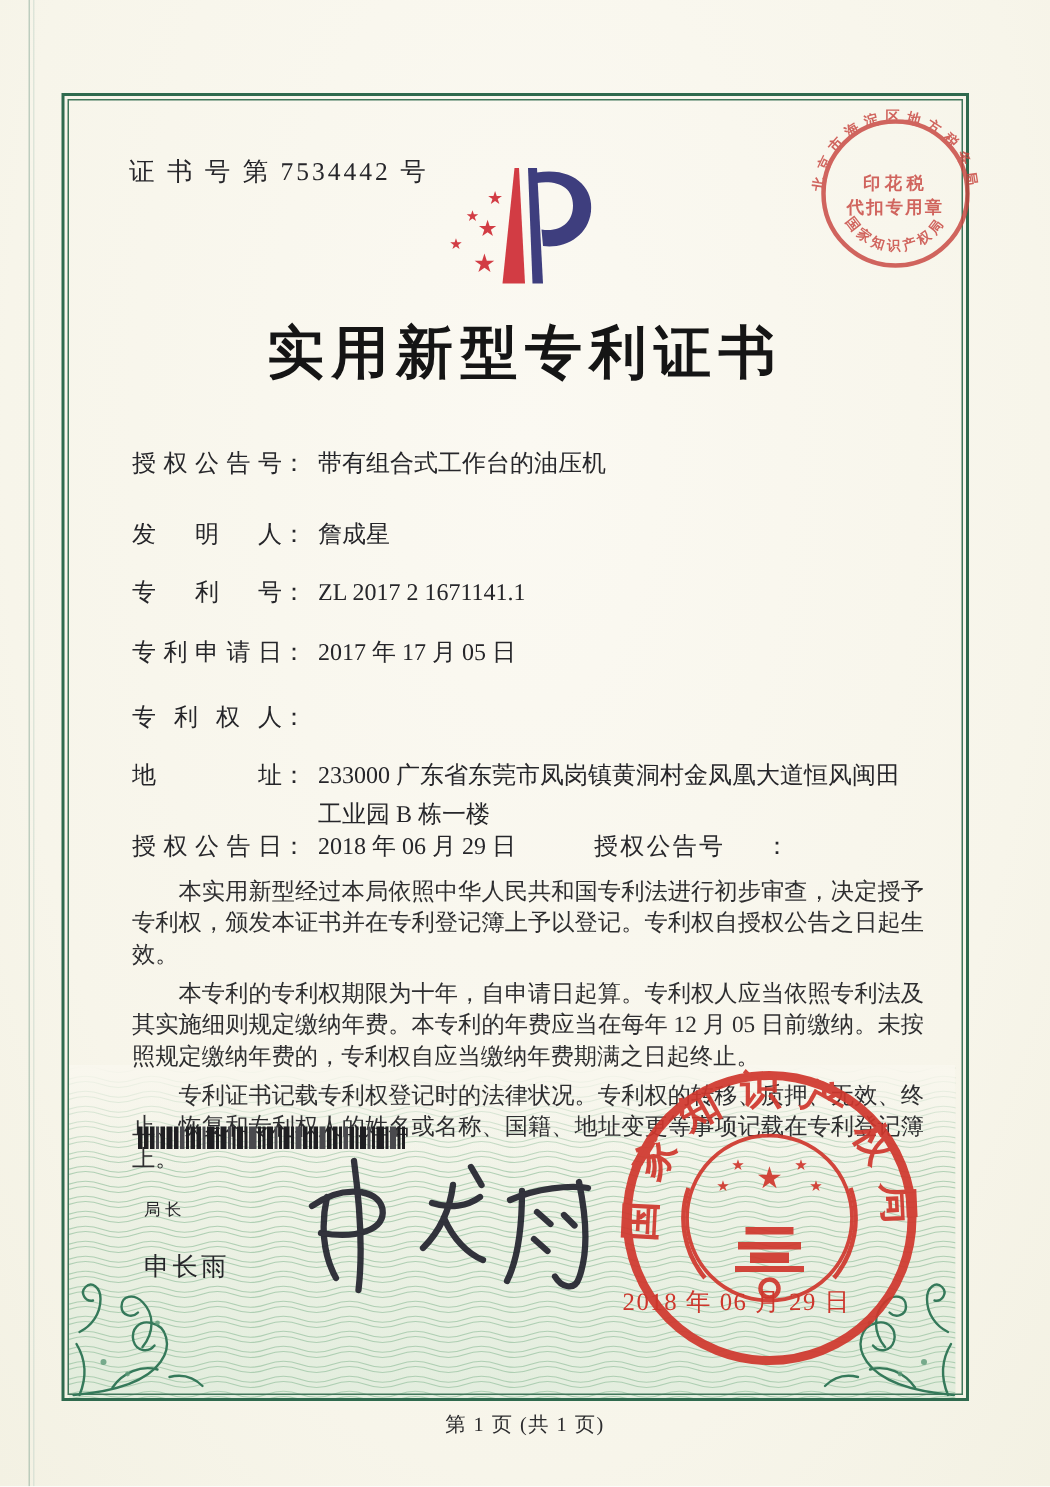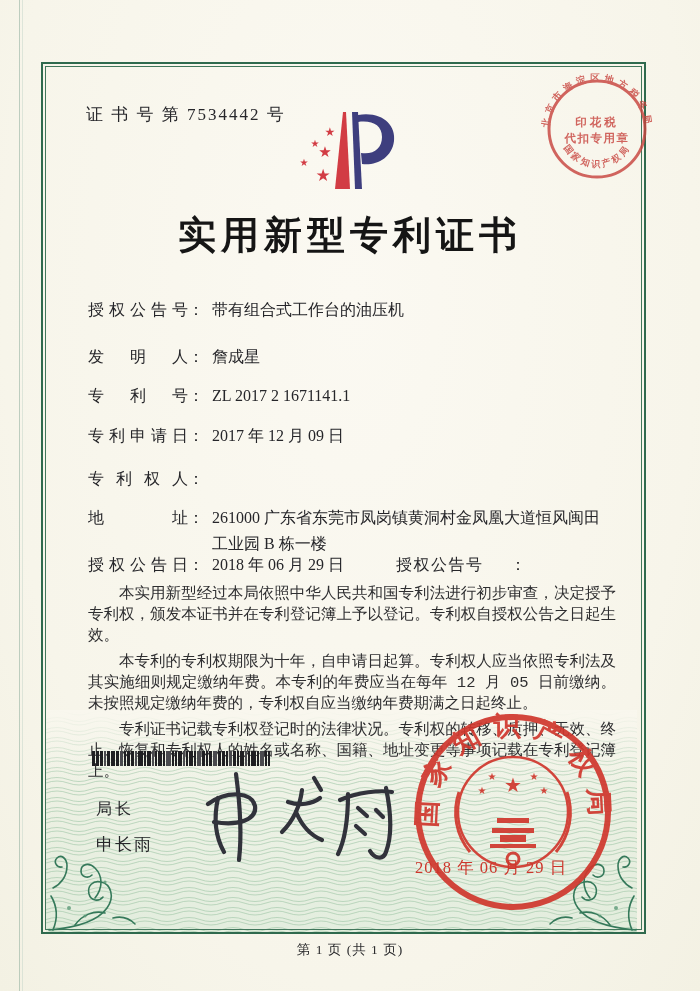--- a/index.html
+++ b/index.html
@@ -32,29 +32,29 @@
 
   .row { position:absolute; left:88px; display:flex; align-items:flex-start;
     font-size:16px; z-index:10; }
   .f-label { display:inline-block; width:100px; text-align:justify; text-align-last:justify; }
   .f-value { margin-left:8px; white-space:pre-line; line-height:26px; }
   .row .f-label, .row .colon { line-height:26px; }
   .pair2 { position:absolute; left:308px; top:0; display:flex;gap:28px; }
   .pair2 .f-label { width:86px; }
 
   .body-text { position:absolute; left:88px; top:584px; width:528px;
-    font-size:15.5px; line-height:21px; text-align:justify; color:#2e2e30; z-index:10;font-family:Liberation Mono, monospace; }
+    font-size:15.5px; line-height:21px; text-align:justify; color:#2e2e30; z-index:10; }
   .body-text p { margin:0 0 5px; text-indent:2em; }
 
   .barcode { position:absolute; left:92px; top:751px; width:178px; height:15px;
     display:flex; gap:1px; z-index:10; }
   .barcode .bar { flex:1 1 1px; background:#1f1f22; }
   .barcode .bar:nth-child(4n) { background:#4a4a4e; }
 
-  .officer-title { position:absolute; left:96px; top:799px; font-size:16px; letter-spacing:3px; z-index:10;font-family:Liberation Mono, monospace; }
+  .officer-title { position:absolute; left:96px; top:799px; font-size:11px; letter-spacing:3px; z-index:10;font-family:Liberation Mono, monospace; }
   .officer-name  { position:absolute; left:96px; top:833px; font-size:17px; letter-spacing:2px; z-index:10; }
   .signature { position:absolute; left:190px; top:760px; z-index:10; }
 
   .seal { position:absolute; left:413px; top:712px; z-index:11; opacity:.92; }
   .seal-date { position:absolute; left:415px; top:857px; font-size:16.5px;
     color:#cd362c; letter-spacing:1px; z-index:12; }
 
   .footer { position:absolute; left:0; top:941px; width:100%; text-align:center;
     font-size:13.5px; letter-spacing:1px; color:#2c2c2e; z-index:10; }
 
@@ -202,30 +202,30 @@
     <span class="f-value">詹成星</span>
   </div>
   <div class="row" style="top:383px">
     <span class="f-label">专利号</span>
       <span class="colon">：</span>
     <span class="f-value">ZL 2017 2 1671141.1</span>
   </div>
   <div class="row" style="top:423px">
     <span class="f-label">专利申请日</span>
       <span class="colon">：</span>
-    <span class="f-value">2017 年 12 月 09 日</span>
+    <span class="f-value">2017 年 17 月 05 日</span>
   </div>
   <div class="row" style="top:466px">
     <span class="f-label">专利权人</span>
       <span class="colon">：</span>
   </div>
   <div class="row" style="top:505px">
     <span class="f-label">地址</span>
       <span class="colon">：</span>
-    <span class="f-value">261000 广东省东莞市凤岗镇黄洞村金凤凰大道恒风闽田
+    <span class="f-value">233000 广东省东莞市凤岗镇黄洞村金凤凰大道恒风闽田
 工业园 B 栋一楼</span>
   </div>
   <div class="row" style="top:552px">
     <span class="f-label">授权公告日</span>
       <span class="colon">：</span>
     <span class="f-value">2018 年 06 月 29 日</span>
     <span class="pair2">
       <span class="f-label">授权公告号</span>
         <span class="colon">：</span>
     </span>

